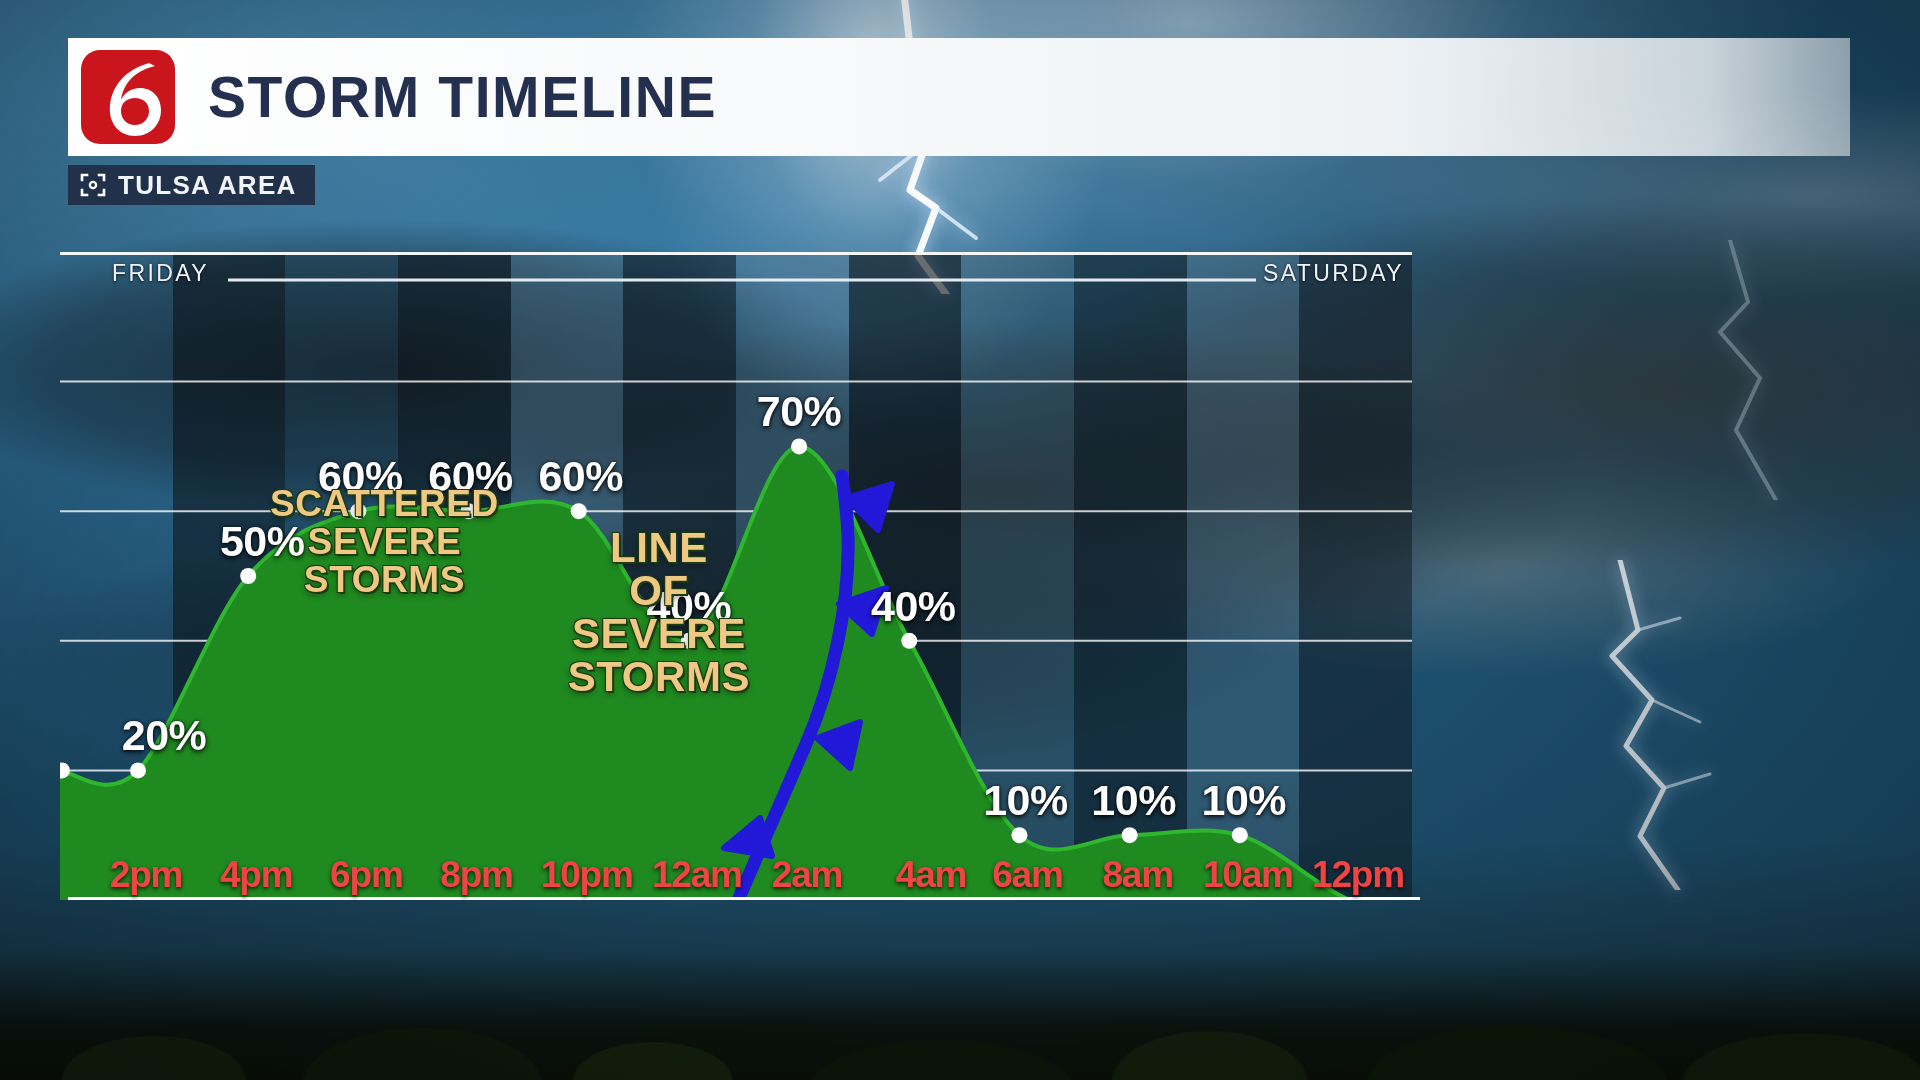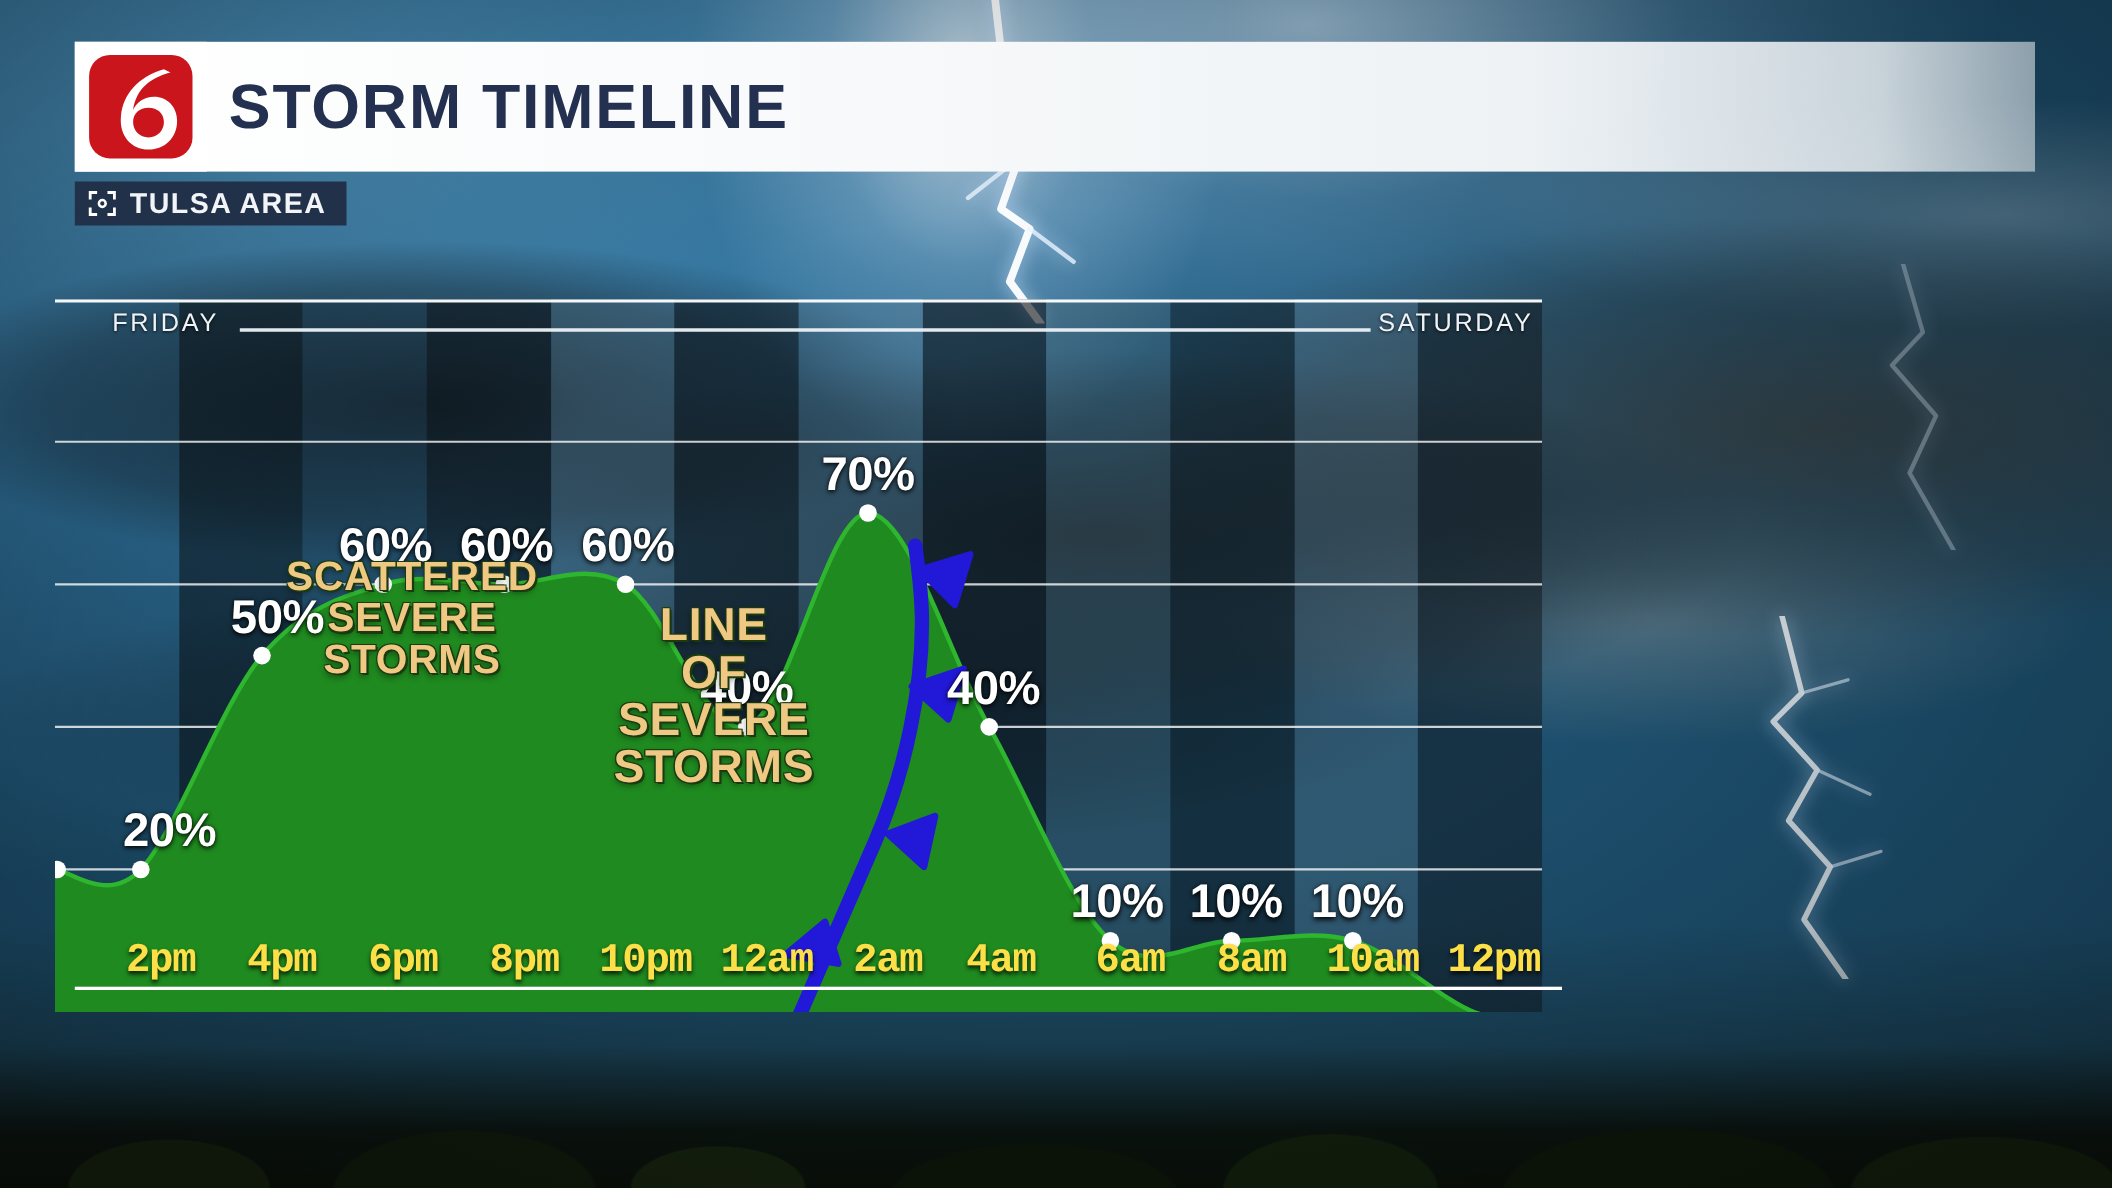--- a/index.html
+++ b/index.html
@@ -52,21 +52,21 @@
   #logo-tile svg{display:block;}
   #title{font-size:57px;font-weight:700;letter-spacing:1.6px;color:#24304f;
     font-family:"Liberation Sans",sans-serif;margin-left:20px;line-height:1;}
 
   #region-badge{position:absolute;left:68px;top:165px;height:40px;background:#22314a;
     display:flex;align-items:center;padding:0 18px 0 12px;}
   #region-badge .loc-ico{width:26px;height:26px;flex:0 0 auto;margin-right:12px;}
   #region-label{color:#f2f4f7;font-size:26px;font-weight:700;letter-spacing:1.3px;line-height:1;}
 
   
-  #chart{position:absolute;left:50px;top:252px;width:1352px;height:648px;margin-top:20px;}
+  #chart{position:absolute;left:60px;top:252px;width:1352px;height:648px;}
   #chart-bands,#chart-grid,#chart-plot,#chart-daylabels{position:absolute;inset:0;}
   #chart-bands{overflow:hidden;}
   .band{position:absolute;top:0;bottom:0;}
   #chart-plot svg,#chart-grid svg{display:block;width:100%;height:100%;}
 
   .day-label{position:absolute;top:10px;color:#eef3f7;font-size:23px;font-weight:400;
     letter-spacing:2.4px;line-height:1;text-shadow:0 1px 3px rgba(0,0,0,.8);}
   #day-left{left:52px;}
   #day-right{right:8px;}
 
@@ -76,23 +76,23 @@
 
   .annot{position:absolute;color:#efc984;font-weight:700;text-align:center;line-height:1.02;
     transform:translateX(-50%);white-space:nowrap;
     text-shadow:2px 2px 0 #1b3a10,-1px -1px 0 #1b3a10,1px -1px 0 #1b3a10,-1px 1px 0 #1b3a10,0 3px 6px rgba(0,0,0,.45);}
   #annot-scattered{font-size:37px;letter-spacing:.6px;}
   #annot-line{font-size:42px;letter-spacing:.6px;}
 
   
   #axis{position:absolute;left:68px;top:846px;width:1352px;height:56px;}
   #axis-line{position:absolute;left:0;right:0;bottom:2px;height:3px;background:#ffffff;}
-  .tick{position:absolute;bottom:9px;transform:translateX(-50%);color:#fde047;
+  .tick{position:absolute;bottom:9px;transform:translateX(-50%);color:#ef4444;
     font-size:37px;font-weight:700;letter-spacing:-1.2px;line-height:1;white-space:nowrap;
-    text-shadow:0 2px 4px rgba(0,0,0,.8);font-family:Liberation Mono, monospace;}
+    text-shadow:0 2px 4px rgba(0,0,0,.8);}
 </style>
 </head>
 <body>
 
 <div id="stage">
 
   <div class="bg bg-sky"></div>
   <div class="bg bg-clouds"></div>
   <div class="bg bg-glow"></div>
 
@@ -225,20 +225,20 @@
 
   <div id="axis">
     <div id="axis-line"></div>
   <span class="tick" style="left: 78px;">2pm</span>
       <span class="tick" style="left: 188.182px;">4pm</span>
       <span class="tick" style="left: 298.364px;">6pm</span>
       <span class="tick" style="left: 408.545px; text-align: right;">8pm</span>
       <span class="tick" style="left: 518.727px; margin-top: 12px;">10pm</span>
       <span class="tick" style="left: 628.909px;">12am</span>
       <span class="tick" style="left: 739.091px;">2am</span>
-      <span class="tick" style="left: 842px;">4am</span>
+      <span class="tick" style="left: 863px;">4am</span>
       <span class="tick" style="left: 959.455px;">6am</span>
       <span class="tick" style="left: 1069.64px;">8am</span>
       <span class="tick" style="left: 1179.82px;">10am</span>
       <span class="tick" style="left: 1290px;">12pm</span>
     </div>
 
 </div>
 
 </body></html>

